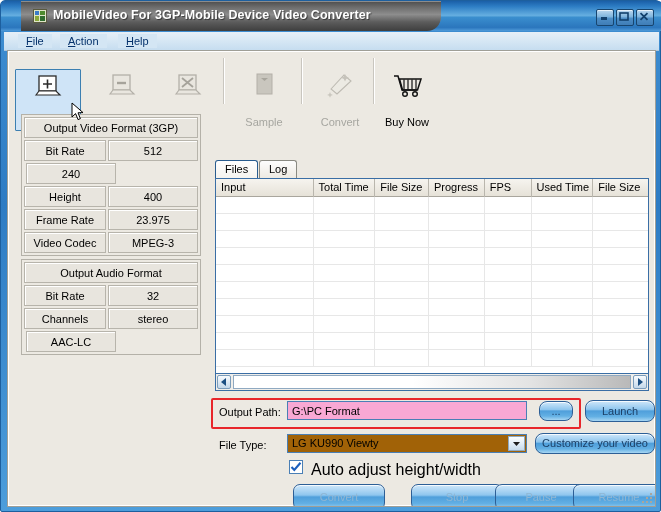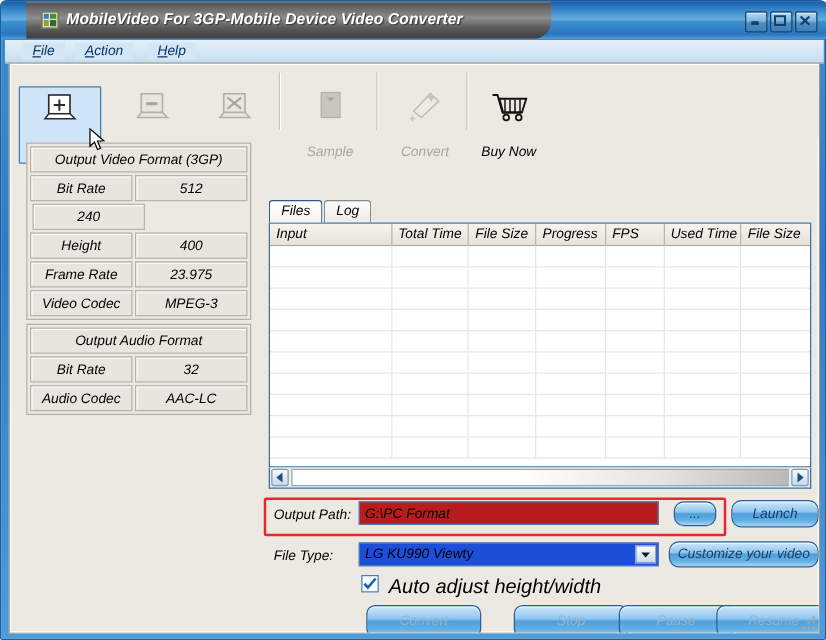--- a/index.html
+++ b/index.html
@@ -16,21 +16,20 @@
   
   #window {
     position: absolute;
     left: 0; top: 0;
     width: 661px; height: 512px;
     box-sizing: border-box;
     background: linear-gradient(to bottom, #3f8fd2 0%, #2e7cc4 40%, #4c9ddb 100%);
     border: 1px solid #1d5f9e;
     border-radius: 5px 5px 2px 2px;
     padding: 16px;
-    font-style: italic;
   }
 
   
   #titlebar {
     position: absolute;
     left: 0; top: 0;
     width: 661px; height: 30px;
     background: linear-gradient(to bottom, #1a5fa8 0%, #2d7dc4 18%, #65aee0 48%, #3a8ece 55%, #2b76bd 88%, #4f9ad8 100%);
     border-radius: 4px 4px 0 0;
     overflow: hidden;
@@ -298,21 +297,21 @@
     box-sizing: border-box;
     pointer-events: none;
   }
   .flabel {
     position: absolute;
     font-size: 11px; color: #000;
     line-height: 14px;
   }
   .ftext {
     position: absolute;
-    background: #b91c1c;
+    background: #f9a8d4;
     border: 1px solid #4a7fb5;
     box-sizing: border-box;
     font-size: 11px;
     color: #000;
     line-height: 18px;
     padding-left: 4px;
     font-family: "Liberation Sans", sans-serif;
     overflow: hidden;
     white-space: nowrap;
     cursor: text;
@@ -333,21 +332,21 @@
     white-space: nowrap;
     overflow: hidden;
   }
   .bbtn.disabled { color: #8fb6d3; }
 
   
   #ftype-combo {
     position: absolute;
     left: 78px; top: 324px;
     width: 240px; height: 19px;
-    background: #1d4ed8;
+    background: #a16207;
     border: 1px solid #4a7fb5;
     box-sizing: border-box;
     cursor: pointer;
   }
   #ftype-value {
     position: absolute; left: 4px; top: 0;
     line-height: 17px; font-size: 11px; color: #000;
     white-space: nowrap;
   }
   #ftype-arrow {
@@ -531,21 +530,24 @@
       </div>
     </div>
 
     <div class="spec-table" style="top:207px">
       <div class="spec-hdr">Output Audio Format</div>
       <div class="spec-row">
         <div class="spec-k">Bit Rate</div>
         <div class="spec-v">32</div>
       </div>
       <div class="spec-row">
-        <div class="spec-k">Audio Codec</div>
+        <div class="spec-k">Channels</div>
+        <div class="spec-v">stereo</div>
+      </div>
+      <div class="spec-row">
         <div class="spec-v">AAC-LC</div>
       </div>
     </div>
 
     <div id="rightpanel">
 
       <div id="tabstrip">
         <div class="tab selected" style="left:0px">
           <span>Files</span>
         </div>

